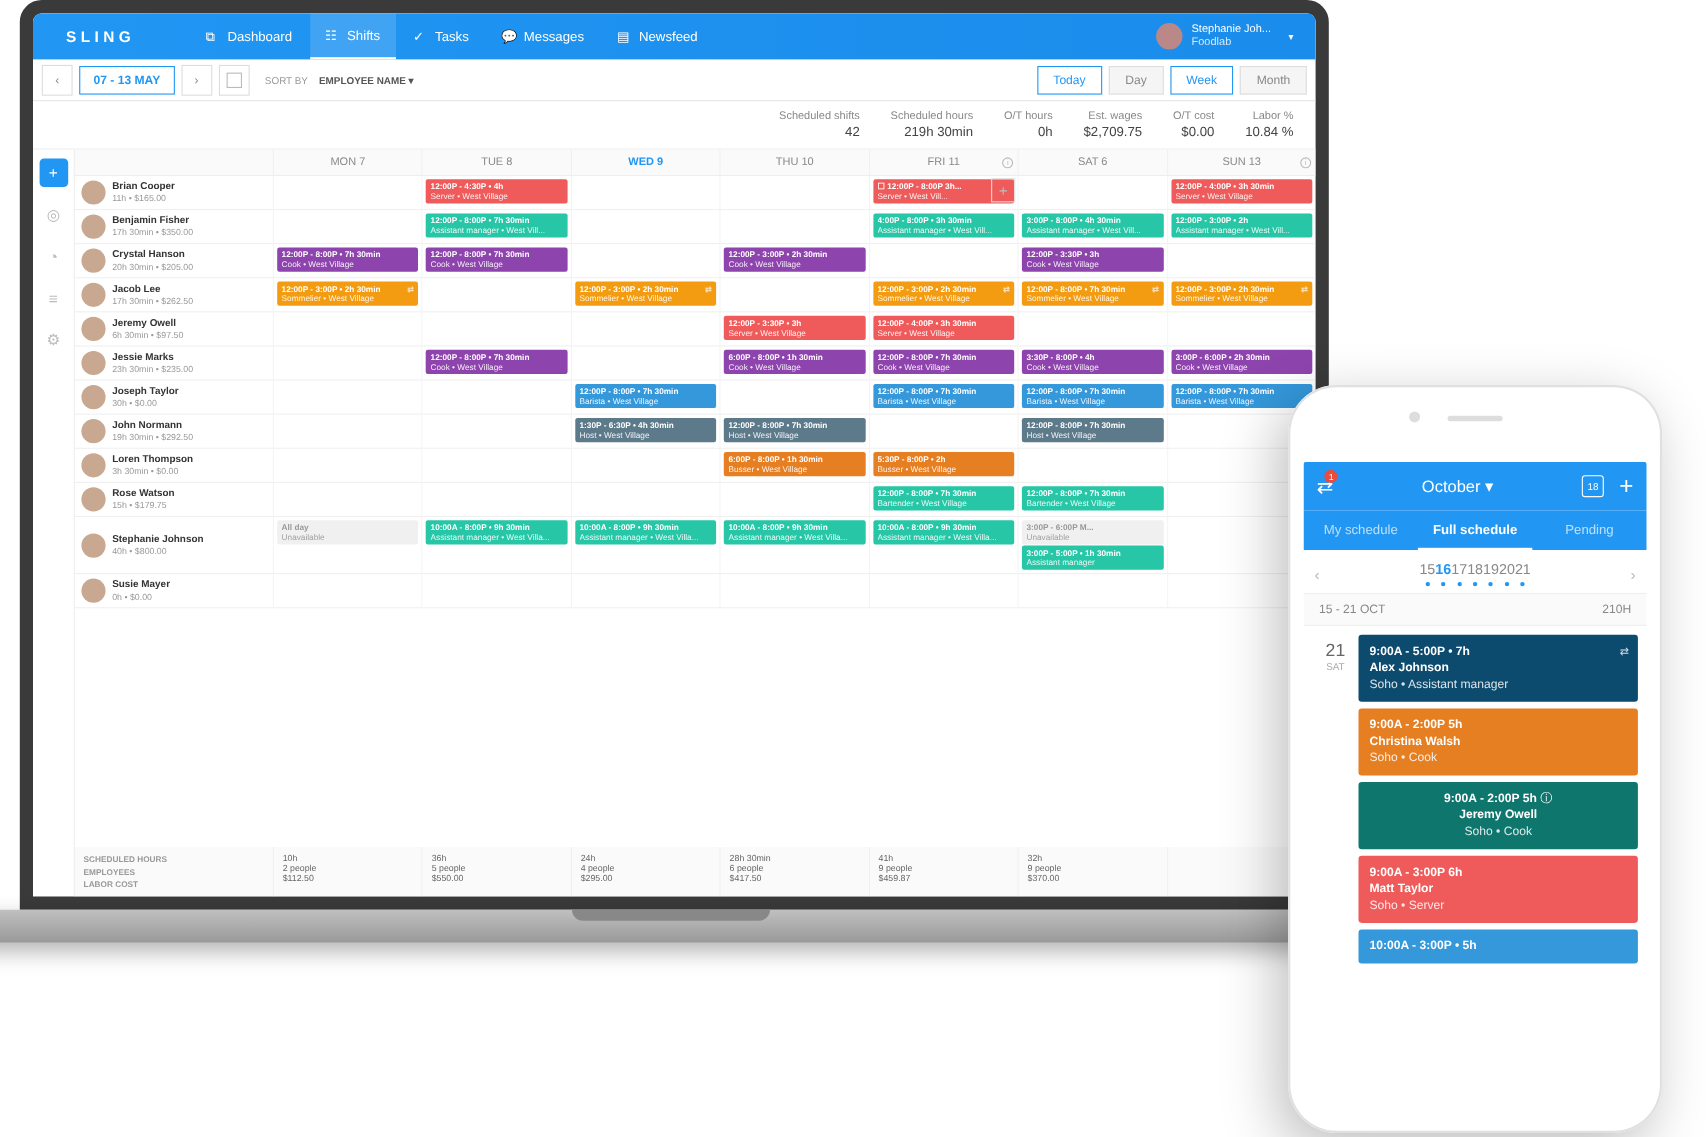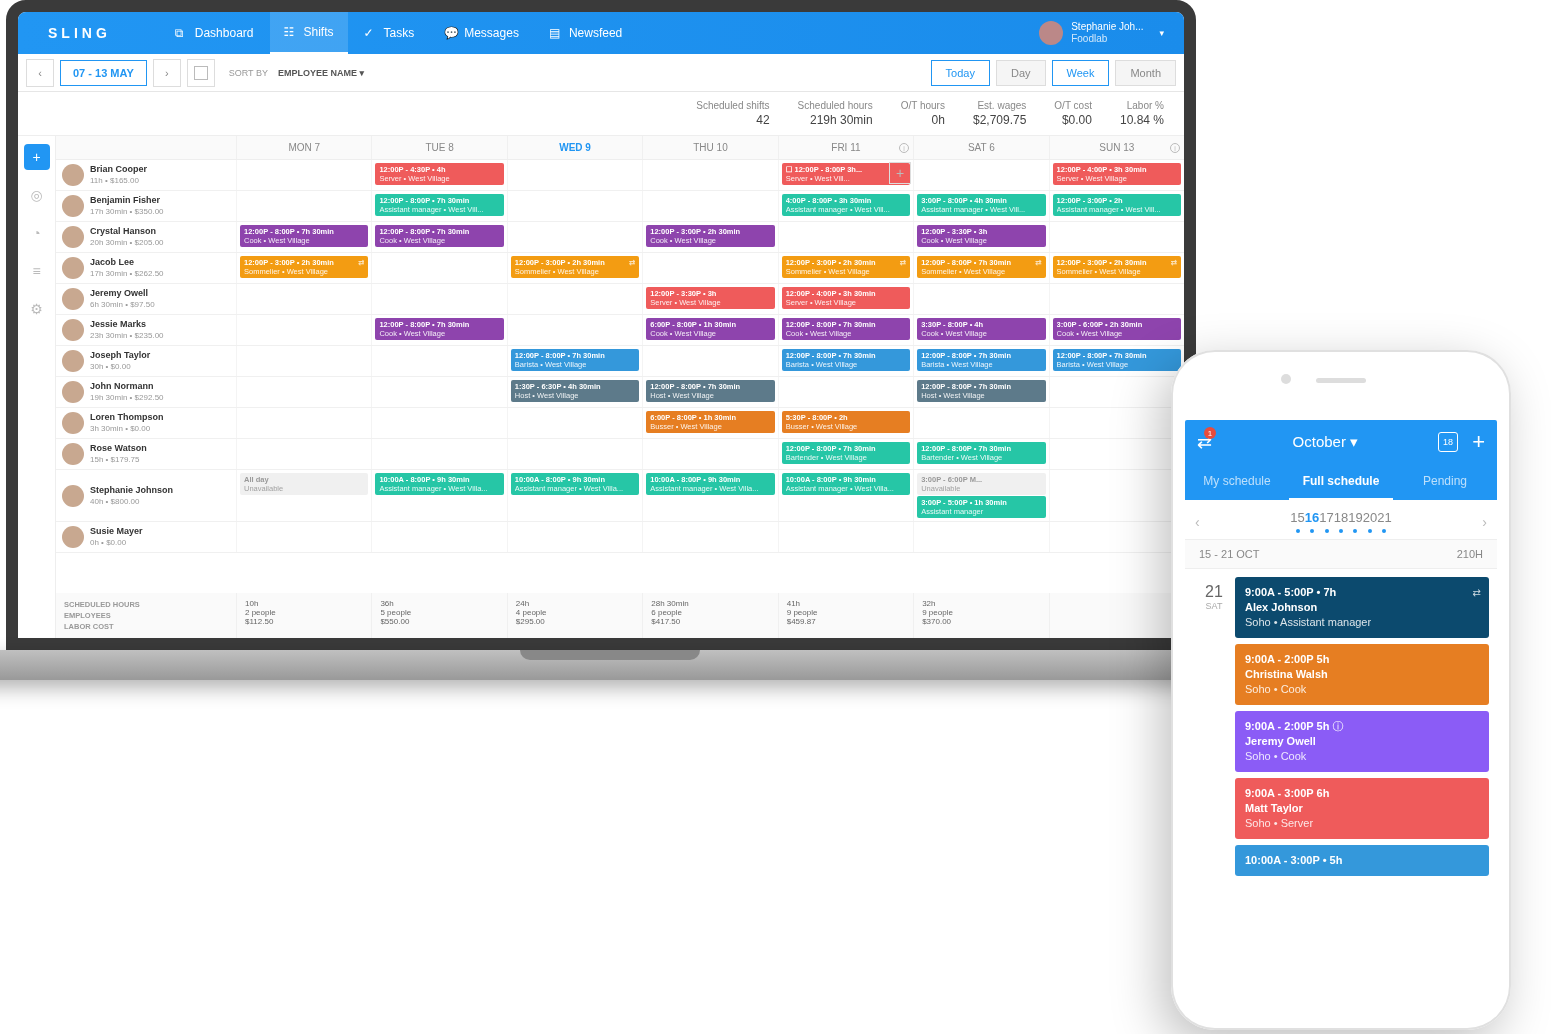--- a/index.html
+++ b/index.html
@@ -1,20 +1,20 @@
 <!DOCTYPE html>
 <html><head>
 <meta charset="utf-8">
 <style>
 * { box-sizing: border-box; margin: 0; padding: 0; }
 body { font-family: -apple-system, BlinkMacSystemFont, 'Segoe UI', Helvetica, Arial, sans-serif; background: #fff; overflow: hidden; }
 
 
 .laptop { position: absolute; left: 0; top: 0; width: 1200px; height: 700px; }
-.laptop-screen { position: relative; width: 1190px; height: 650px; margin-left: 6px; border: 12px solid #3a3a3a; border-radius: 20px 20px 0 0; background: #fff; overflow: hidden; }
+.laptop-screen { position: relative; width: 1190px; height: 827px; margin-left: 18px; border: 12px solid #3a3a3a; border-radius: 20px 20px 0 0; background: #fff; overflow: hidden; }
 .laptop-base { width: 1400px; height: 30px; margin-left: -90px; background: linear-gradient(#c0c0c0, #999); border-radius: 0 0 10px 10px; box-shadow: 0 8px 20px rgba(0,0,0,.3); position: relative; }
 .laptop-notch { position: absolute; left: 50%; top: 0; transform: translateX(-50%); width: 180px; height: 10px; background: #888; border-radius: 0 0 10px 10px; }
 
 
 .topbar { height: 42px; background: linear-gradient(90deg,#2196f3,#1a8ceb); display: flex; align-items: center; color: #fff; font-size: 12px; }
 .logo { font-weight: 700; letter-spacing: 4px; font-size: 14px; margin: 0 50px 0 30px; }
 .nav { display: flex; gap: 2px; }
 .nav-item { display: flex; align-items: center; gap: 6px; padding: 0 14px; height: 42px; cursor: pointer; }
 .nav-item.active { background: rgba(255,255,255,.15); border-bottom: 2px solid #fff; }
 .nav-ico { width: 14px; height: 14px; display: inline-block; }
@@ -720,21 +720,21 @@
               <div><b>9:00A - 5:00P • 7h</b></div>
               <div><b>Alex Johnson</b></div>
               <div style="opacity:.85">Soho • Assistant manager</div>
               <span class="psw">⇄</span>
             </div>
             <div class="ph-shift" style="background: rgb(230, 126, 34);">
               <div><b>9:00A - 2:00P 5h</b></div>
               <div><b>Christina Walsh</b></div>
               <div style="opacity:.85">Soho • Cook</div>
             </div>
-            <div class="ph-shift" style="background: #8b5cf6;">
+            <div class="ph-shift" style="background: #0f766e; text-align: center;">
               <div><b>9:00A - 2:00P 5h</b> ⓘ</div>
               <div><b>Jeremy Owell</b></div>
               <div style="opacity:.85">Soho • Cook</div>
             </div>
             <div class="ph-shift" style="background: rgb(239, 91, 91);">
               <div><b>9:00A - 3:00P 6h</b></div>
               <div><b>Matt Taylor</b></div>
               <div style="opacity:.85">Soho • Server</div>
             </div>
             <div class="ph-shift" style="background: rgb(52, 152, 219);">

